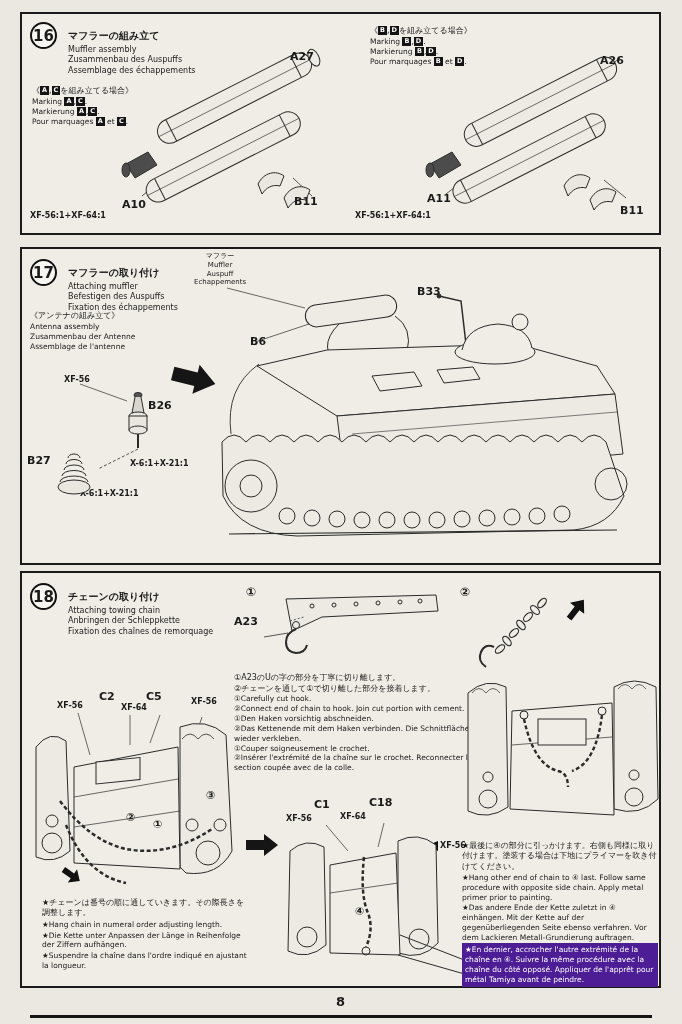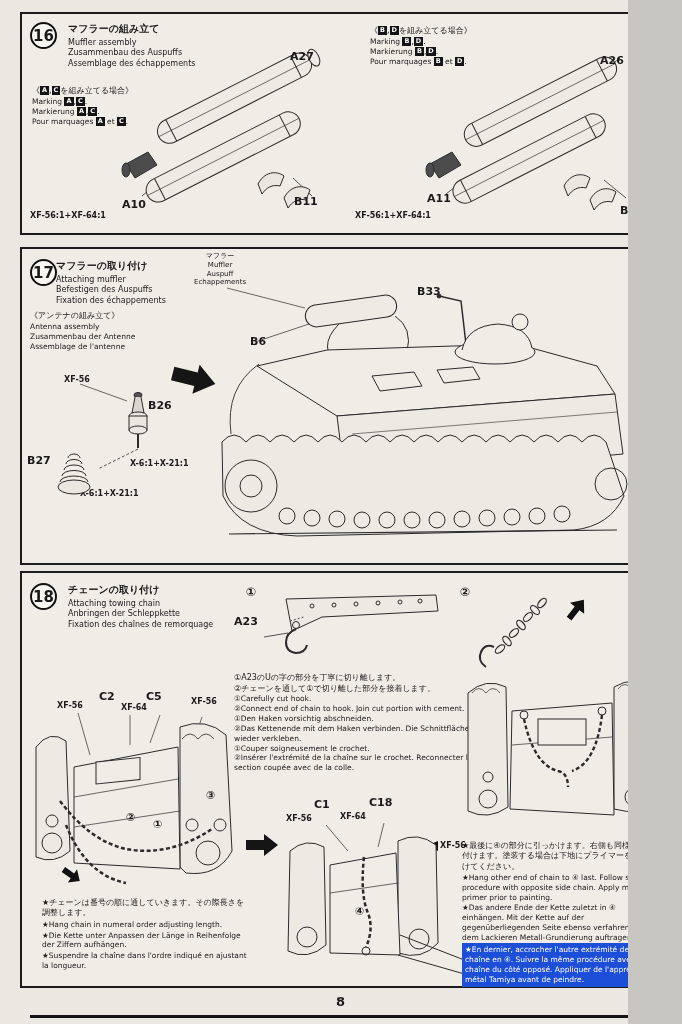--- a/index.html
+++ b/index.html
@@ -1,40 +1,40 @@
 <!DOCTYPE html>
 <html><head>
 <meta charset="utf-8">
 <style>
   * { margin:0; padding:0; box-sizing:border-box; }
   html,body { width:682px; height:1024px; }
   body { font-family:"DejaVu Sans","Liberation Sans",sans-serif; color:#1a1a1a; background:#c8c6c0; }
-  .page { position:absolute; left:0; top:0; width:628px; height:1024px; background:#ebe8e1; overflow:hidden; }
+  .page { position:absolute; left:0; top:0; width:682px; height:1024px; background:#ebe8e1; overflow:hidden; }
   .panel { position:absolute; border:2px solid #1b1b1b; background:#f0ede6; }
   .abs { position:absolute; }
   .stepnum { position:absolute; width:27px; height:27px; border:2.5px solid #111; border-radius:50%;
              background:#f8f6f0; display:flex; align-items:center; justify-content:center;
              font-size:15px; font-weight:bold; }
   .titleblock { position:absolute; }
-  .ja-title { font-size:10px; font-weight:bold; margin-bottom:2px; white-space:nowrap; }
+  .ja-title { font-size:10px; font-weight:bold; margin-bottom:2px; white-space:nowrap;margin-top:7px; }
   .sub { font-size:8px; line-height:1.3; white-space:nowrap; }
   .lbl { position:absolute; font-size:11px; font-weight:bold; white-space:nowrap; }
   .paint { position:absolute; font-size:8px; font-weight:bold; white-space:nowrap; }
   .markblock { position:absolute; font-size:7.5px; line-height:1.35; white-space:nowrap; }
   .markblock .jl { font-size:8px; }
   .badge { display:inline-block; background:#141414; color:#fff; font-size:6.5px; font-weight:bold;
            padding:0 2px; line-height:9px; vertical-align:1px; }
   .callout { position:absolute; font-size:7px; line-height:1.25; white-space:nowrap;text-align:center; }
   .instr { position:absolute; font-size:7.5px; line-height:1.32; }
   .instr p { margin:0; }
   .instr .jl { font-size:8px; }
   .note { position:absolute; font-size:7.5px; line-height:1.3; }
   .note p { margin:0 0 1px 0; }
   .note .jl { font-size:8px; }
-  .inverted { background:#1d4ed8; color:#fff; padding:2px 3px; margin-top:1px; }
+  .inverted { background:#4c1d95; color:#fff; padding:2px 3px; margin-top:1px; }
   .circ { position:absolute; font-size:11px; font-weight:bold; }
   .fignum { position:absolute; font-size:12px; font-weight:bold; }
   .pageno { position:absolute; font-size:13px; font-weight:bold; }
   .bottomline { position:absolute; background:#141414; }
   svg { display:block; }
 </style>
 </head>
 <body>
 
 <div class="page">
@@ -115,21 +115,21 @@
       </g>
     </svg>
     <div class="lbl" style="left:578px; top:40px;">A26</div>
     <div class="lbl" style="left:405px; top:178px;">A11</div>
     <div class="lbl" style="left:598px; top:190px;">B11</div>
     <div class="paint" style="left:333px; top:197px;">XF-56:1+XF-64:1</div>
   </section>
 
   <section class="panel" style="left:20px; top:247px; width:641px; height:318px;">
     <div class="stepnum" style="left:8px; top:10px;">17</div>
-    <div class="titleblock" style="left:34px; top:10px;">
+    <div class="titleblock" style="left:46px; top:10px;">
       <div class="ja-title">マフラーの取り付け</div>
       <div class="sub">Attaching muffler</div>
       <div class="sub">Befestigen des Auspuffs</div>
       <div class="sub">Fixation des échappements</div>
     </div>
 
     <div class="callout" style="left:172px; top:3px;">
       <div>マフラー</div>
       <div>Muffler</div>
       <div>Auspuff</div>

